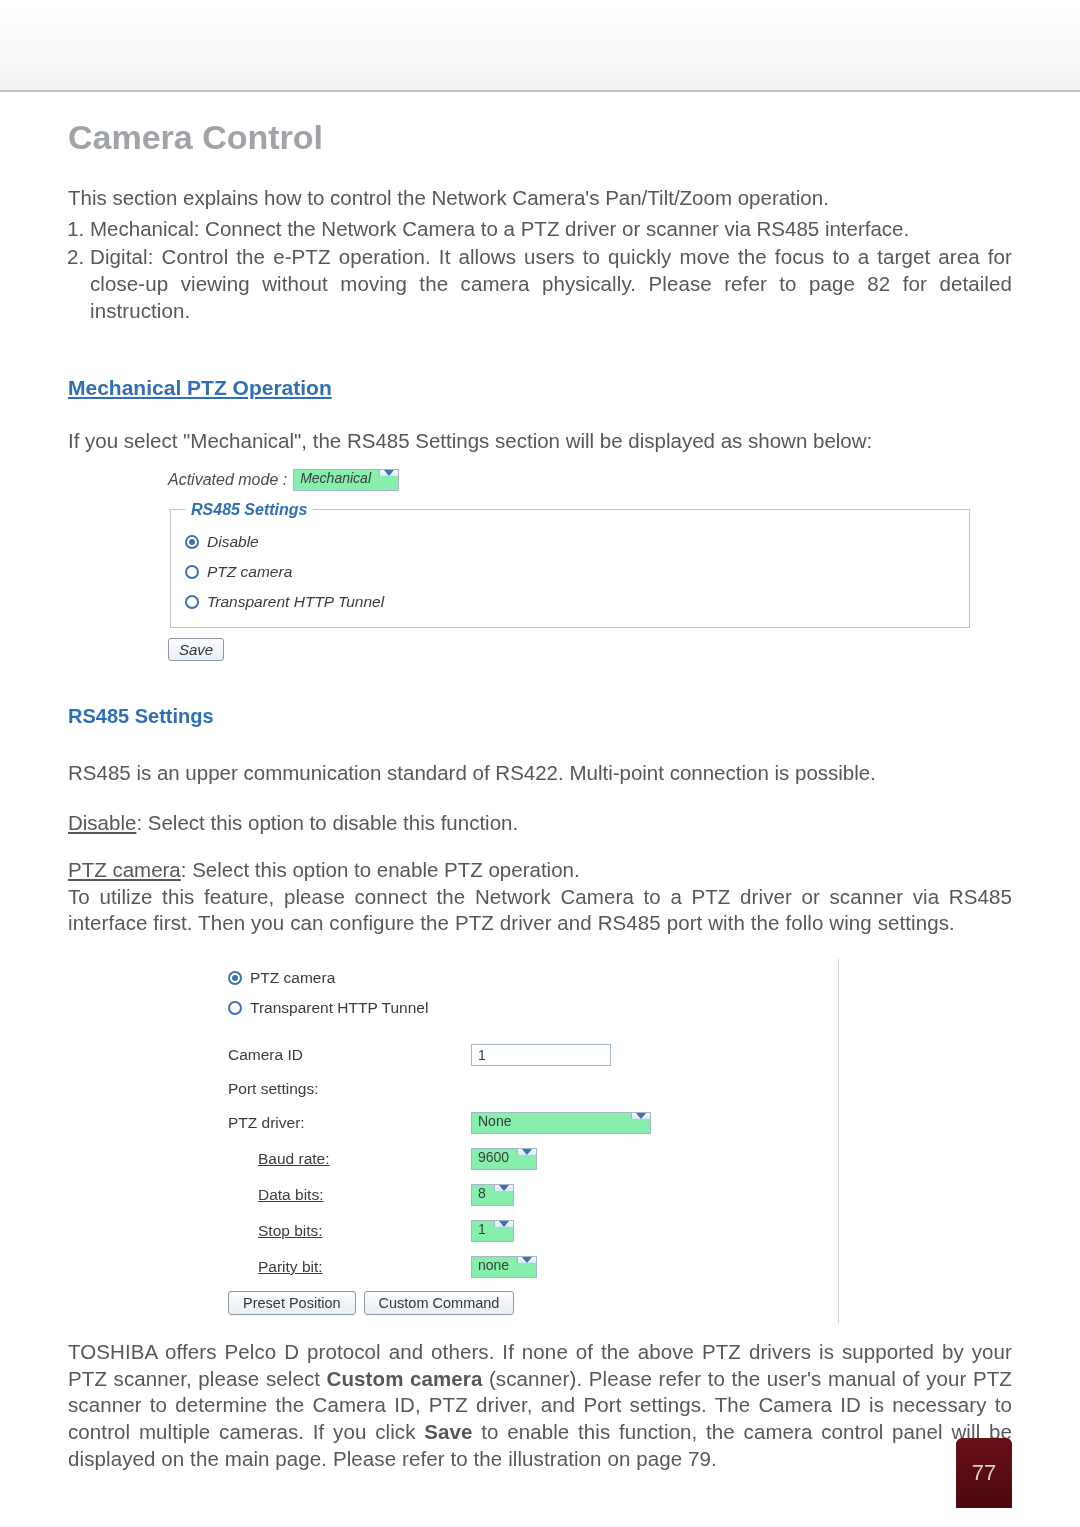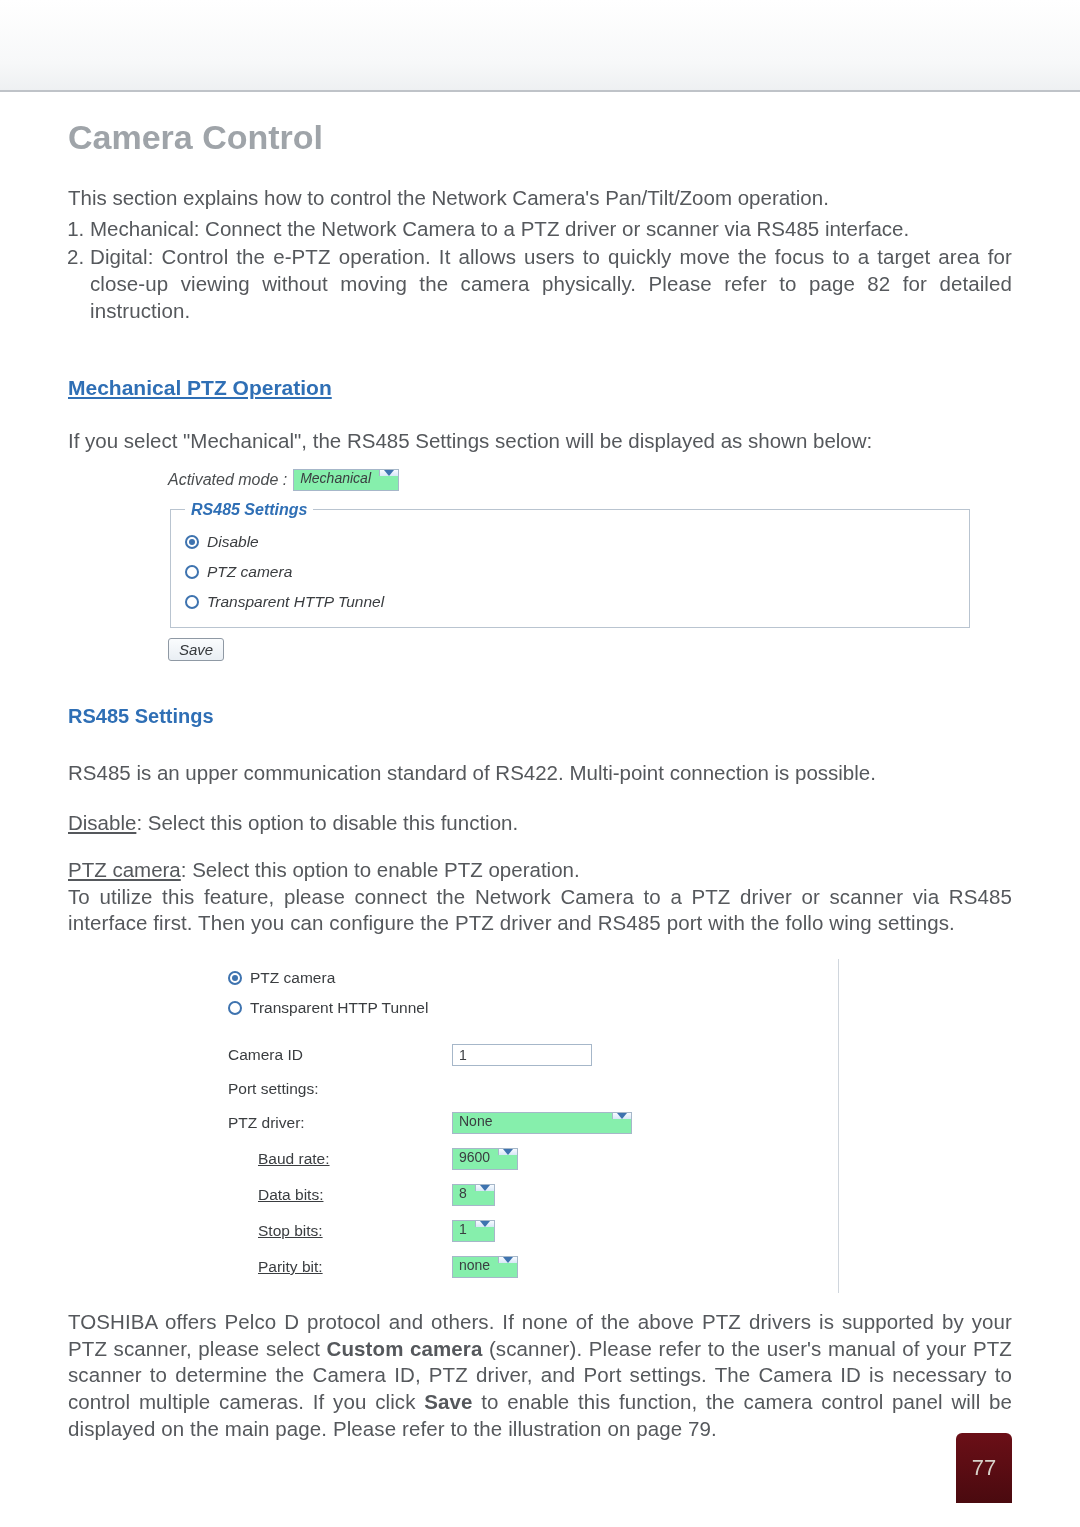--- a/index.html
+++ b/index.html
@@ -151,21 +151,21 @@
     margin-top: 22px;
     margin-left: 130px;
     width: 640px;
     border-right: 1px solid #d0d6dd;
     padding: 4px 0 8px 0;
   }
   .panel-area2 .radio-row { padding-left: 30px; }
   .panel-area2 .form-row {
     display: flex;
     align-items: center;
-    gap: 2px;
+    gap: 21px;
     padding: 7px 0 7px 30px;
     font-size: 15.5px;
     color: #3a3d40;
   }
   .panel-area2 .form-row .label-col { width: 222px; }
   .panel-area2 .form-row.indent .label-col { padding-left: 30px; width: 192px; text-decoration: underline; }
   .text-input {
     border: 1px solid #a6b7c9;
     background: #fff;
     height: 22px;
@@ -340,20 +340,24 @@
         <span class="label-col">Parity bit:</span>
         <span class="dropdown-ctrl">
           <span class="dd-text">none</span>
           <span class="dd-arrow">
               <svg viewBox="0 0 10 6">
                 <polygon points="0,0 10,0 5,6"></polygon>
               </svg>
             </span>
         </span>
       </div>
+      <div class="panel-buttons">
+        <span class="pill-btn">Preset Position</span>
+        <span class="pill-btn">Custom Command</span>
+      </div>
     </div>
 
     <div class="body-text justify" style="margin-top:16px">
       <span>TOSHIBA offers Pelco D protocol and others. If none of the above PTZ drivers is supported by your PTZ scanner, please select </span><b>Custom camera</b><span> (scanner). Please refer to the user's manual of your PTZ scanner to determine the Camera ID, PTZ driver, and Port settings. The Camera ID is necessary to control multiple cameras. If you click </span><b>Save</b><span> to enable this function, the camera control panel will be displayed on the main page. Please refer to the illustration on page 79.</span>
     </div>
   </div>
 
   <div class="page-number">
     <span>77</span>
   </div>

